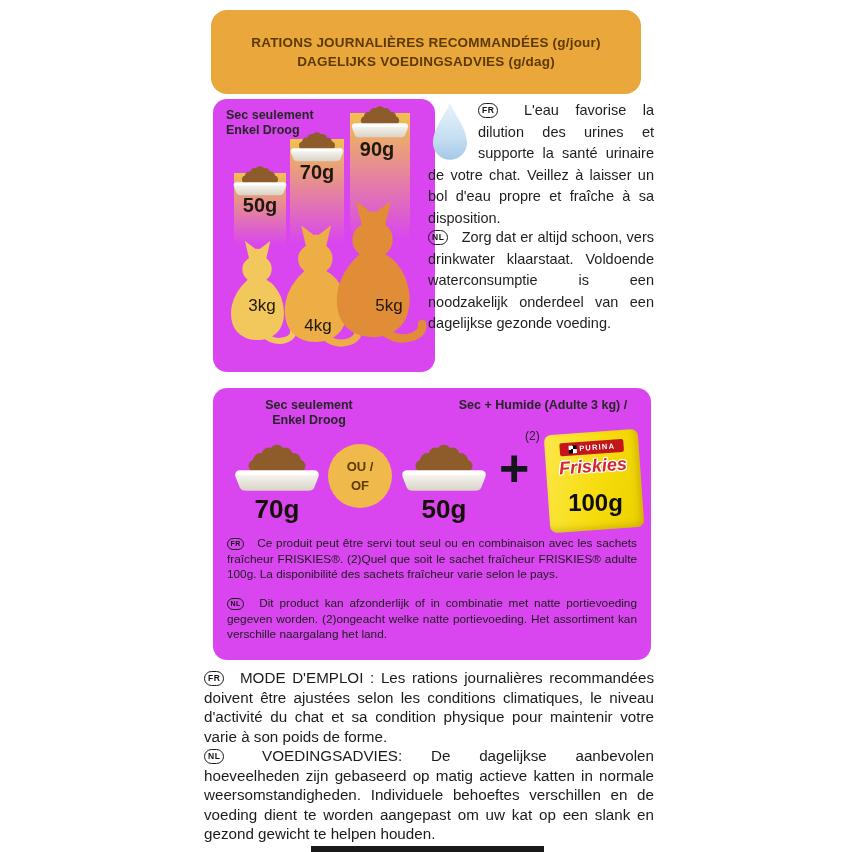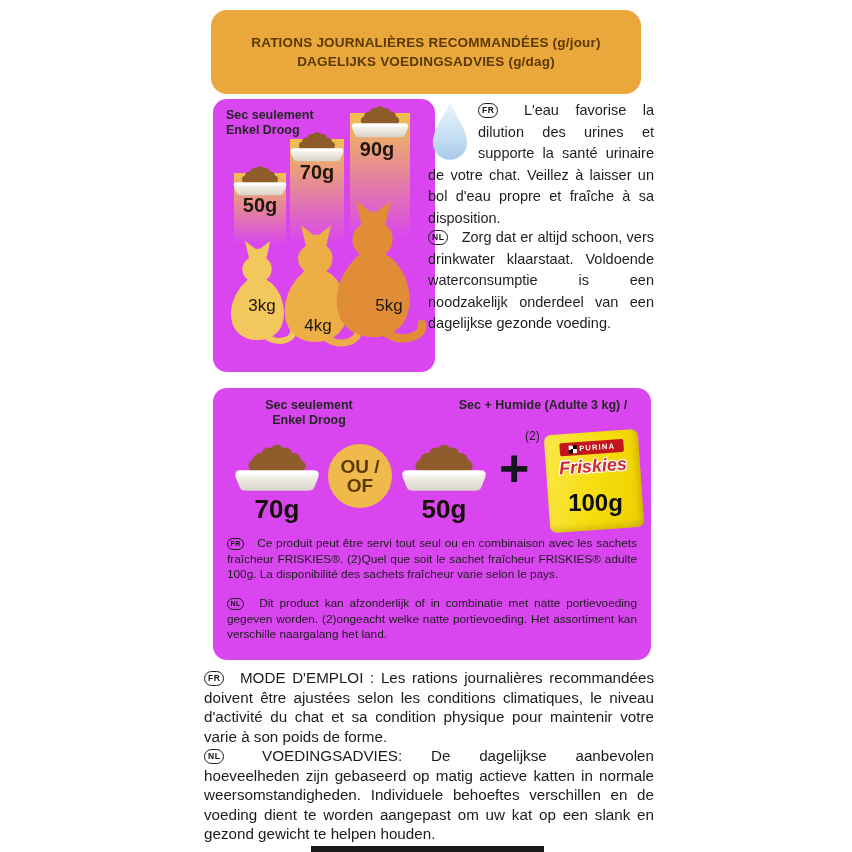--- a/index.html
+++ b/index.html
@@ -67,21 +67,21 @@
   .bowl-md{width:92px;height:56px;}
   .cbowl1{left:18px;top:50px;}
   .cbowl2{left:185px;top:50px;}
   .portion-md{width:92px;text-align:center;font-weight:bold;color:#15110a;font-size:26px;}
   .lab70{left:18px;top:106px;}
   .lab50{left:185px;top:106px;}
 
   .or-circle{
     left:115px;top:56px;width:64px;height:64px;border-radius:50%;background:#F0B94B;
     display:flex;flex-direction:column;align-items:center;justify-content:center;
-    color:#5C3A00;font-weight:bold;font-size:19px;line-height:19px;
+    color:#5C3A00;font-weight:bold;font-size:13px;line-height:19px;
   }
   .plus-sign{left:286px;top:50px;font-size:52px;font-weight:bold;color:#14141c;}
   .footnote2{left:312px;top:41px;font-size:12px;color:#222;}
 
   .pouch{
     left:334px;top:44px;width:94px;height:98px;border-radius:7px;
     background:linear-gradient(105deg,#FBE84A 0%,#F6DC0C 55%,#EDD000 100%);
     transform:rotate(-4deg);box-shadow:inset -3px -3px 6px rgba(150,120,0,.35);
   }
   .purina-box{

